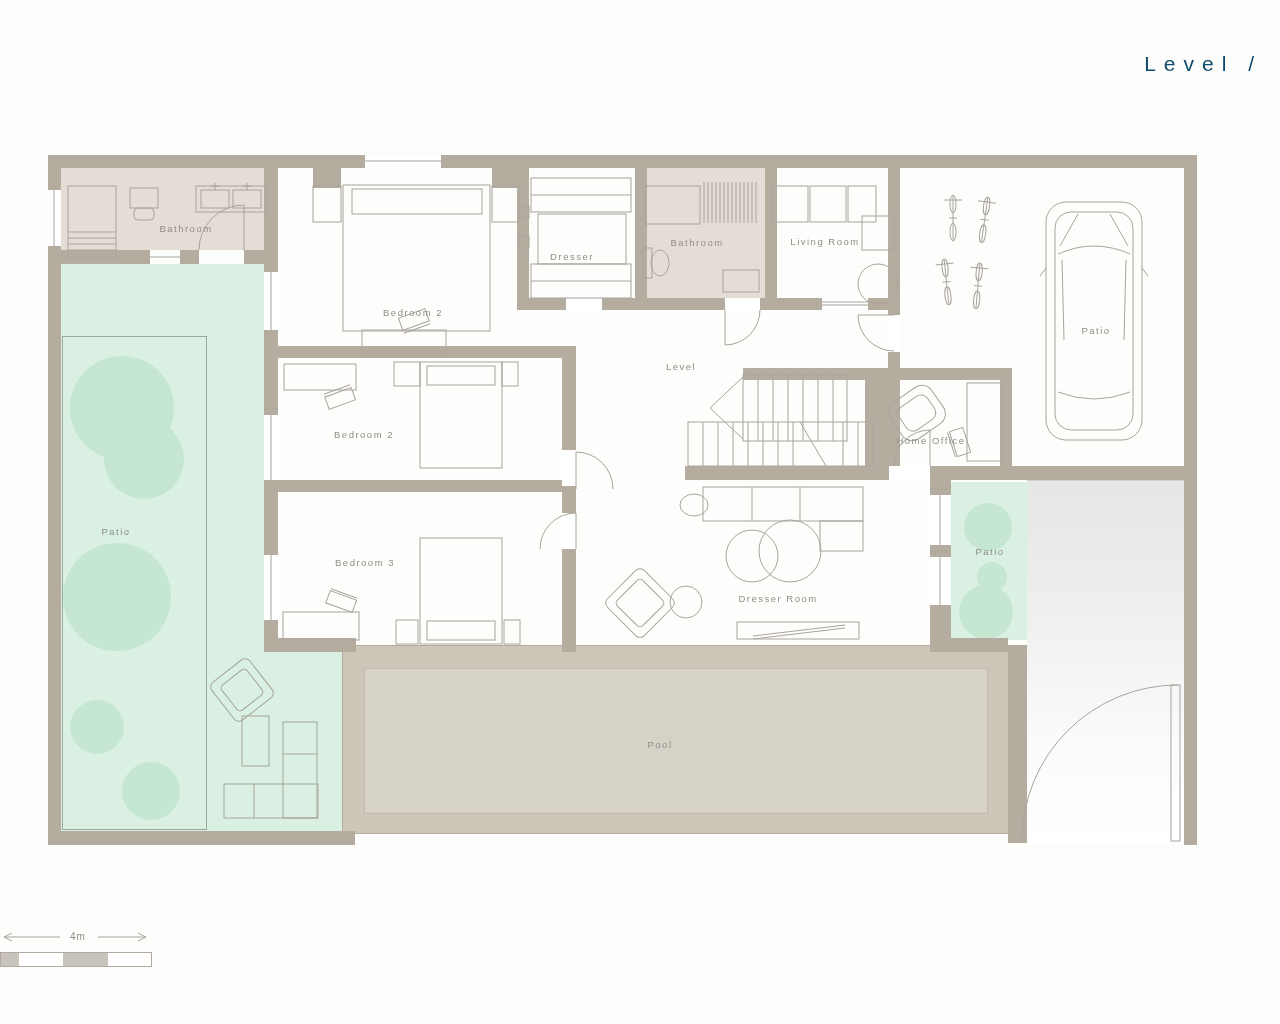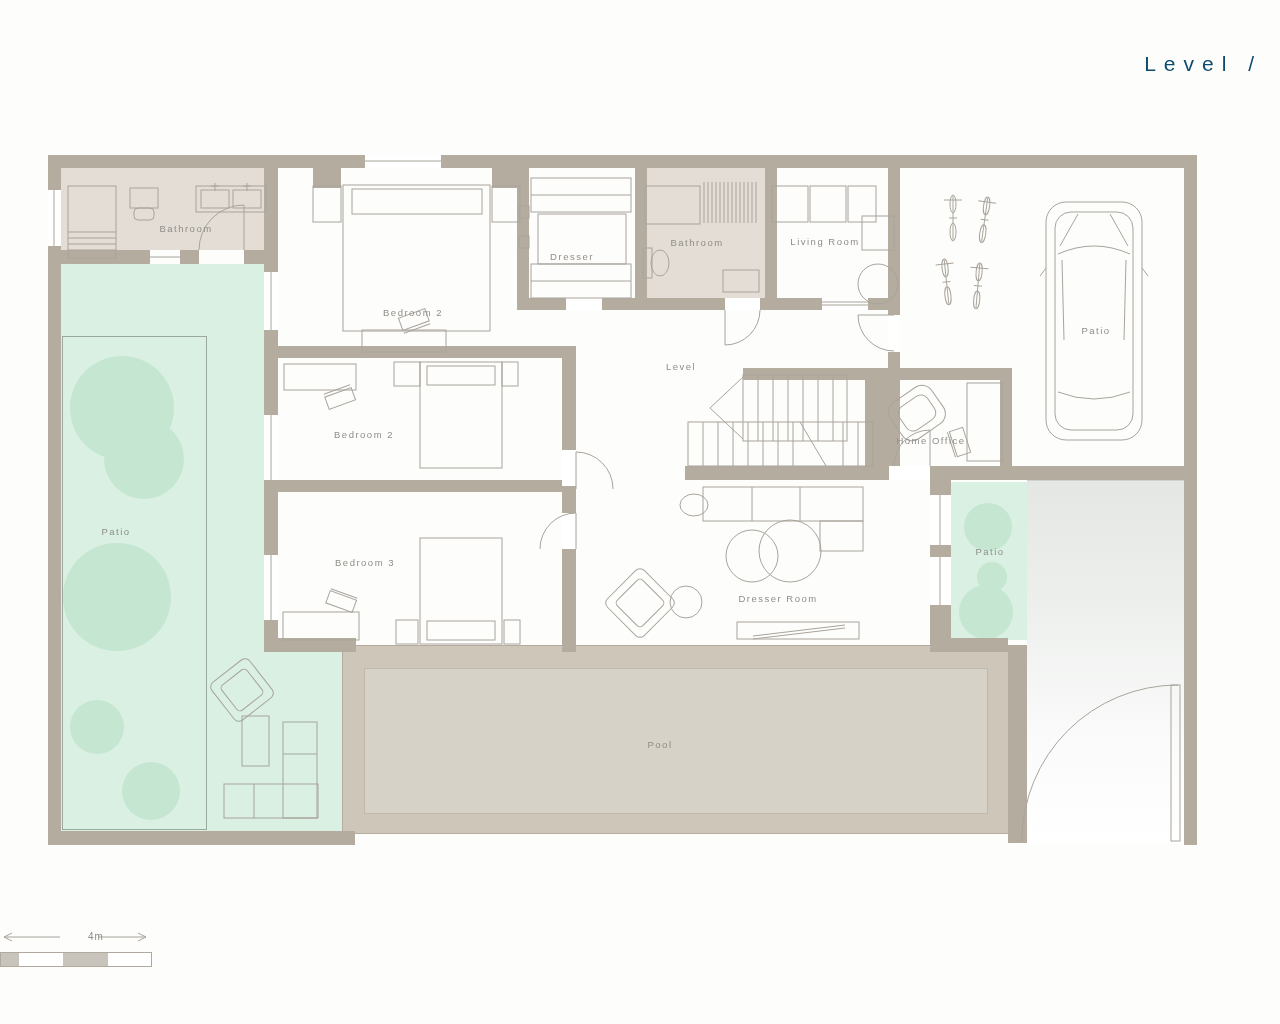--- a/index.html
+++ b/index.html
@@ -385,19 +385,19 @@
   <div class="room-label" style="left:681px;top:366px;">Level</div>
   <div class="room-label" style="left:931px;top:440px;">Home Office</div>
   <div class="room-label" style="left:365px;top:562px;">Bedroom 3</div>
   <div class="room-label" style="left:778px;top:598px;">Dresser Room</div>
   <div class="room-label" style="left:116px;top:531px;">Patio</div>
   <div class="room-label" style="left:990px;top:551px;">Patio</div>
   <div class="room-label" style="left:660px;top:744px;">Pool</div>
 
   <div class="title">Level /</div>
 
-  <div class="scale-label" style="left:96px;top:936px;">4m</div>
+  <div class="scale-label" style="left:78px;top:936px;">4m</div>
   <div class="bar-outline" style="left:0px;top:952px;width:150px;height:13px;">
     <div class="bar-seg" style="left:0;top:0;width:18px;height:13px;"></div>
     <div class="bar-seg" style="left:62px;top:0;width:45px;height:13px;"></div>
   </div>
 
 </div>
 
 </body></html>

